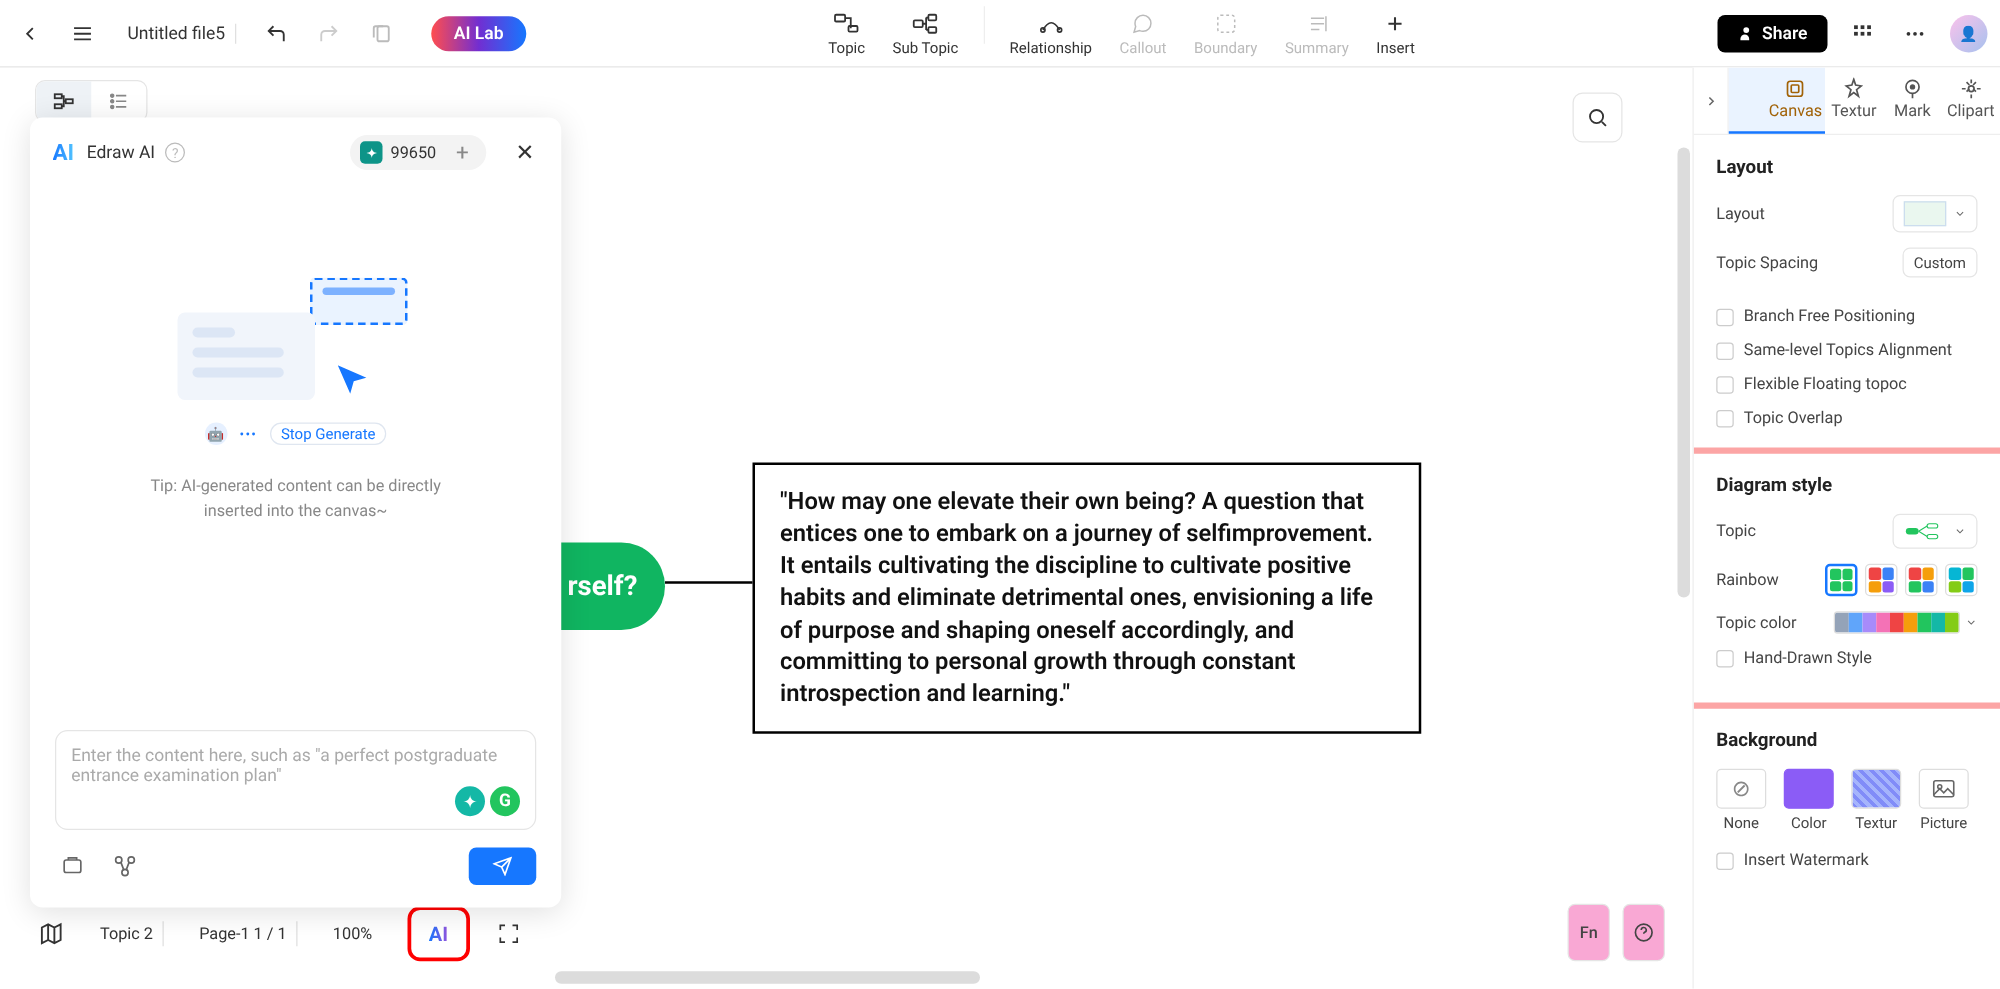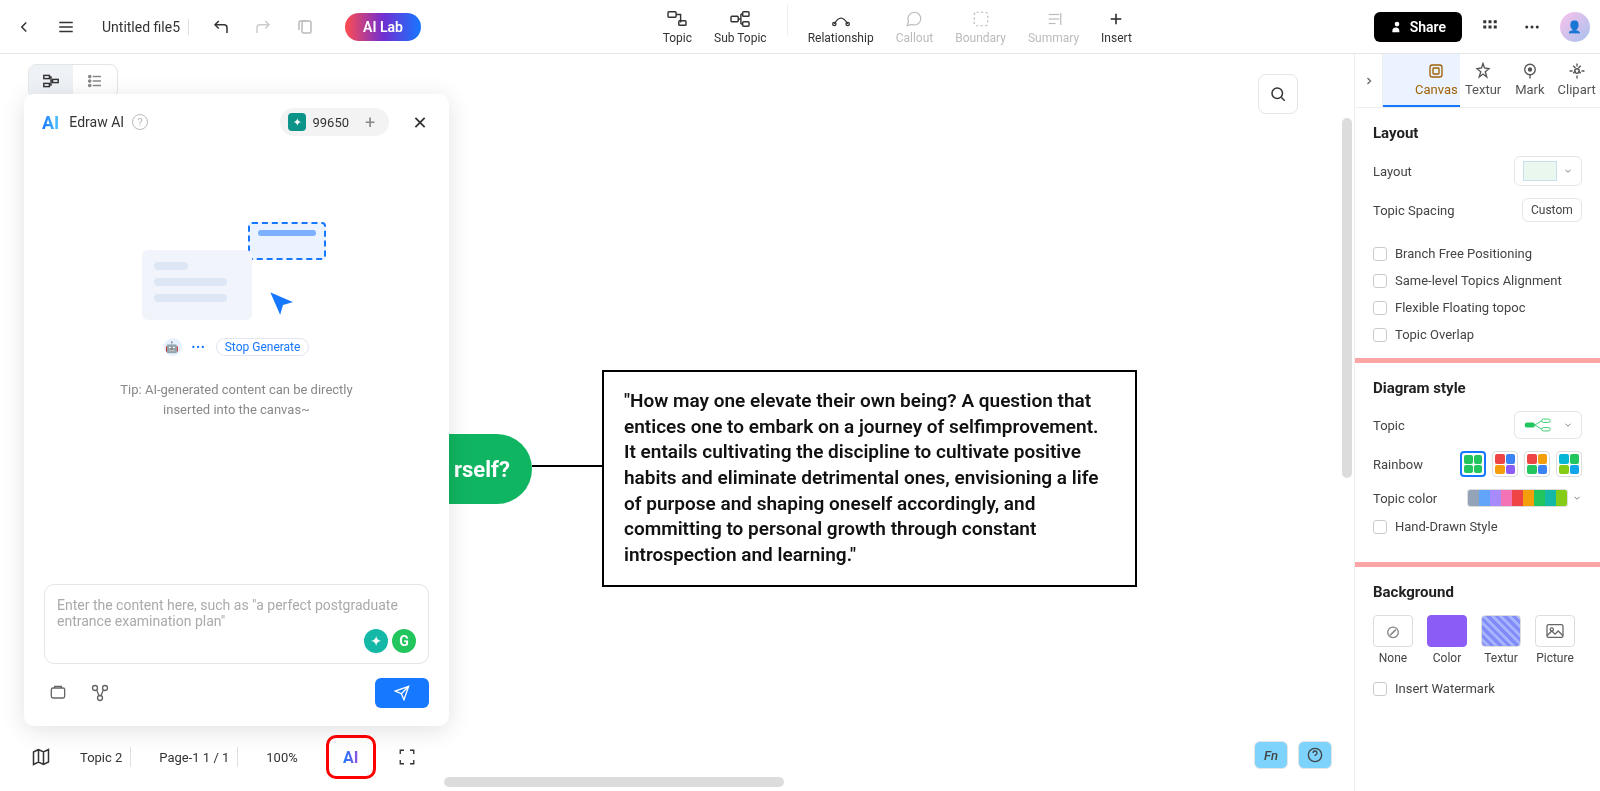--- a/index.html
+++ b/index.html
@@ -85,29 +85,29 @@
     .palette-btn { width: 26px; height: 26px; border: 1px solid #ddd; border-radius: 4px; display: grid; grid-template-columns: 1fr 1fr; grid-template-rows: 1fr 1fr; gap:1px; padding:2px;}
     .palette-btn.selected { border: 2px solid #1677ff; }
     .pc { border-radius: 2px; }
     .color-strip { display:flex; border:1px solid #ddd; border-radius:3px; overflow:hidden; }
     .color-strip div{ width:11px; height:16px;}
     .custom-btn { width: 100%; border: 1px solid #e5e5e5; border-radius: 6px; padding: 8px; font-size: 13px; color:#444; text-align:center; cursor:pointer;}
     .bg-opts { display:flex; gap: 14px; }
     .bg-opt { display:flex; flex-direction:column; align-items:center; gap:4px; font-size:12px; color:#444;}
     .bg-box { width:40px; height:32px; border:1px solid #ddd; border-radius:4px; display:flex; align-items:center; justify-content:center; font-size:18px; color:#888;}
     
-    .bottom-bar { position: absolute; left: 30px; bottom: 12px; display: flex; align-items: center; gap: 20px; z-index:15;}
+    .bottom-bar { position: absolute; left: 30px; bottom: 22px; display: flex; align-items: center; gap: 20px; z-index:15;}
     .bb-item { display:flex; align-items:center; gap:6px; font-size: 13px; color:#333; padding: 0 8px; border-right: 1px solid #e0e0e0; height:20px;}
     .bb-item:last-of-type { border-right: none; }
     .bb-icon { width:22px; height:22px; display:flex; align-items:center; justify-content:center; color:#333;}
     .ai-badge { width: 50px; height: 44px; border: 3px solid #ff0000; border-radius: 10px; display:flex; align-items:center; justify-content:center; font-weight:700; font-size:16px;}
     .ai-badge span { background: linear-gradient(90deg,#1677ff,#9254de); -webkit-background-clip:text; -webkit-text-fill-color:transparent;}
     
     .br-icons { position: absolute; right: 268px; bottom: 22px; display:flex; gap:10px; z-index:15;}
-    .br-icon { width:34px; height:28px; border:1px solid #e5e5e5; border-radius:6px; display:flex; align-items:center; justify-content:center; font-size:14px; color:#444; cursor:pointer; background:#7dd3fc;font-style:italic;}
+    .br-icon { width:34px; height:46px; border:1px solid #e5e5e5; border-radius:6px; display:flex; align-items:center; justify-content:center; font-size:14px; color:#444; cursor:pointer; background:#f9a8d4;}
     
     .h-scrollbar { position:absolute; left: 444px; bottom: 4px; width: 340px; height: 10px; background: #dcdcdc; border-radius: 5px; z-index:10;}
     .v-scrollbar-thumb { position:absolute; right:248px; top: 64px; width:10px; height: 360px; background:#dcdcdc; border-radius:5px;}
   </style>
 </head>
 <body>
 
 <div class="top-toolbar">
   <div class="tb-left">
     <div class="tb-icon-btn">

